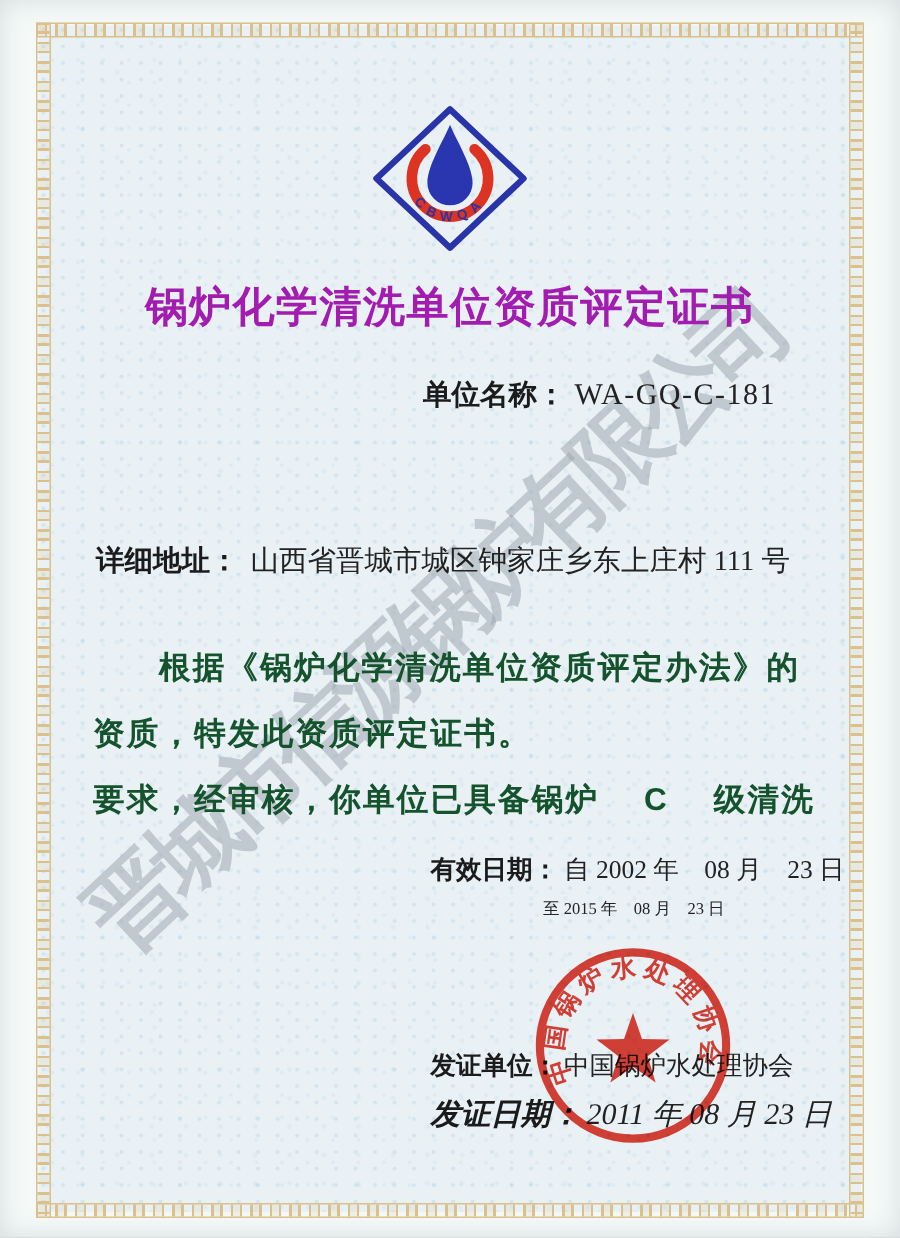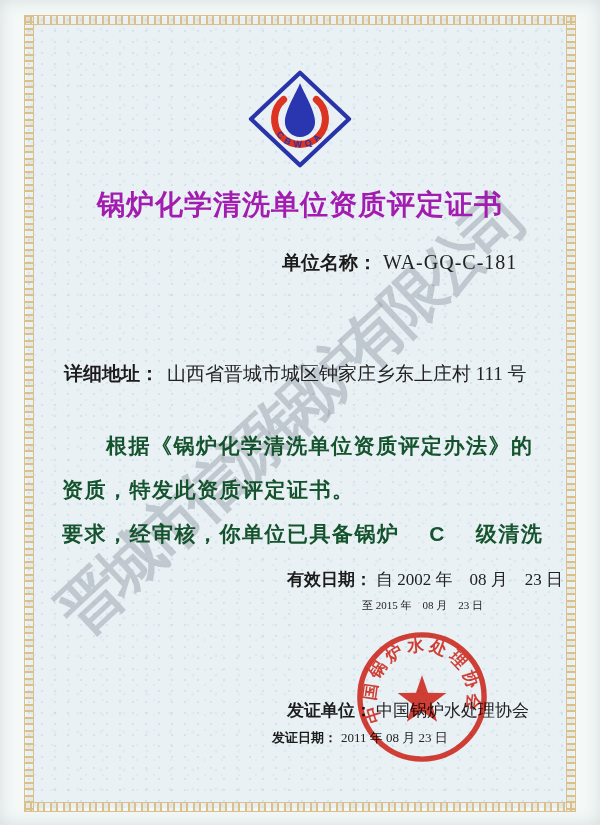--- a/index.html
+++ b/index.html
@@ -70,21 +70,21 @@
     font-family:"Liberation Sans","DejaVu Sans",sans-serif;
     font-weight:600;font-size:21px;letter-spacing:1.5px;
     color:#14532d;line-height:44px;
   }
   .bodytext .bl{white-space:nowrap;}
   .bodytext .bl.indent{padding-left:44px;}
 
   .valid-from{top:568px;left:287px;font-size:17px;}
   .valid-to{top:598px;left:362px;font-size:11px;}
   .issuer{top:699px;left:287px;font-size:17px;}
-  .issue-date{top:729px;left:272px;font-size:13px;}
+  .issue-date{top:729px;left:287px;font-size:20px;font-style:italic;}
   .valid-from .val,.issuer .val,.issue-date .val{margin-left:4px;}
 
   .stamp{position:absolute;left:353px;top:628px;width:138px;height:138px;z-index:3;
          opacity:.88;mix-blend-mode:multiply;}
 </style>
 </head>
 <body>
 
 <div class="page">
 

